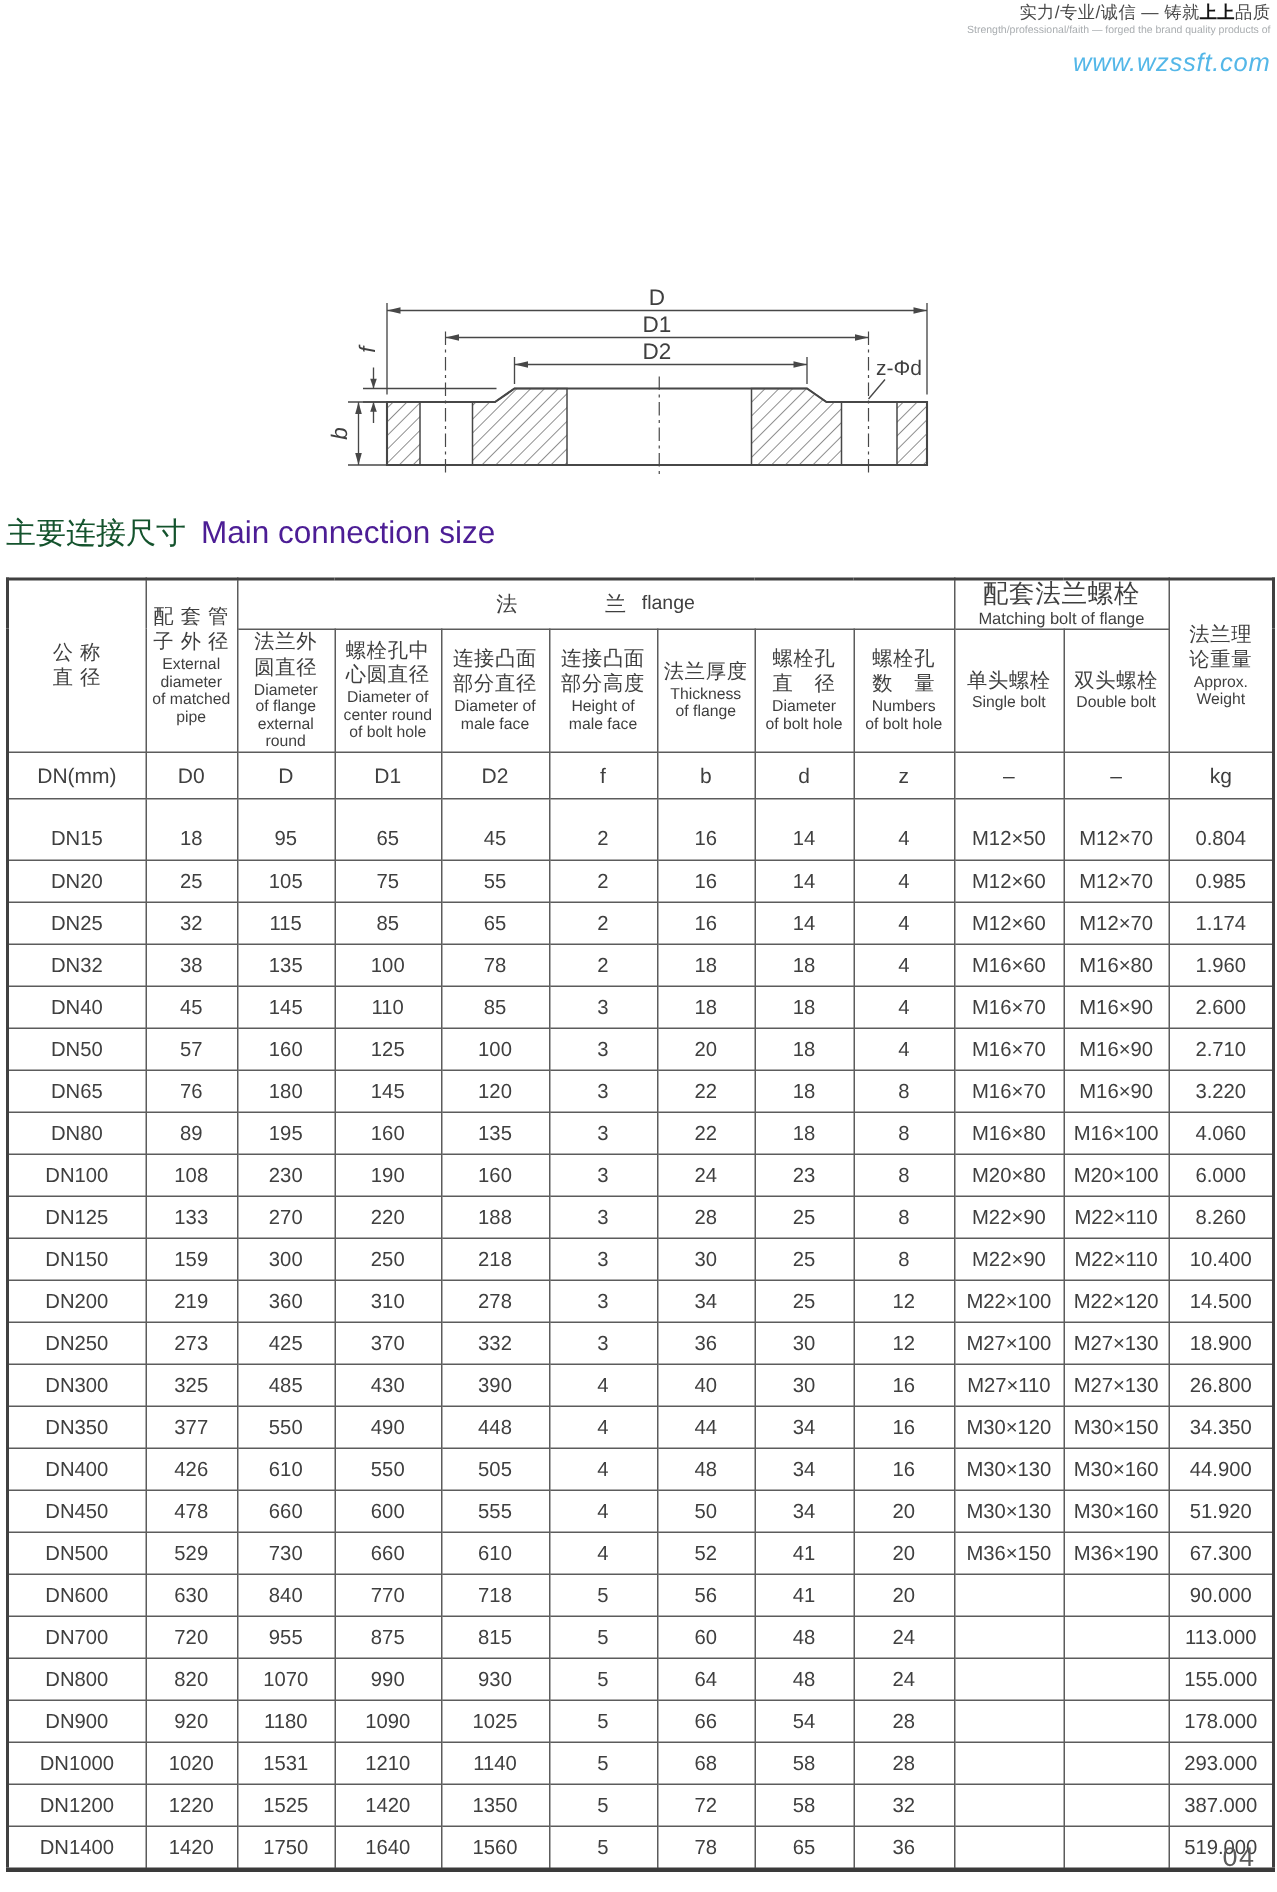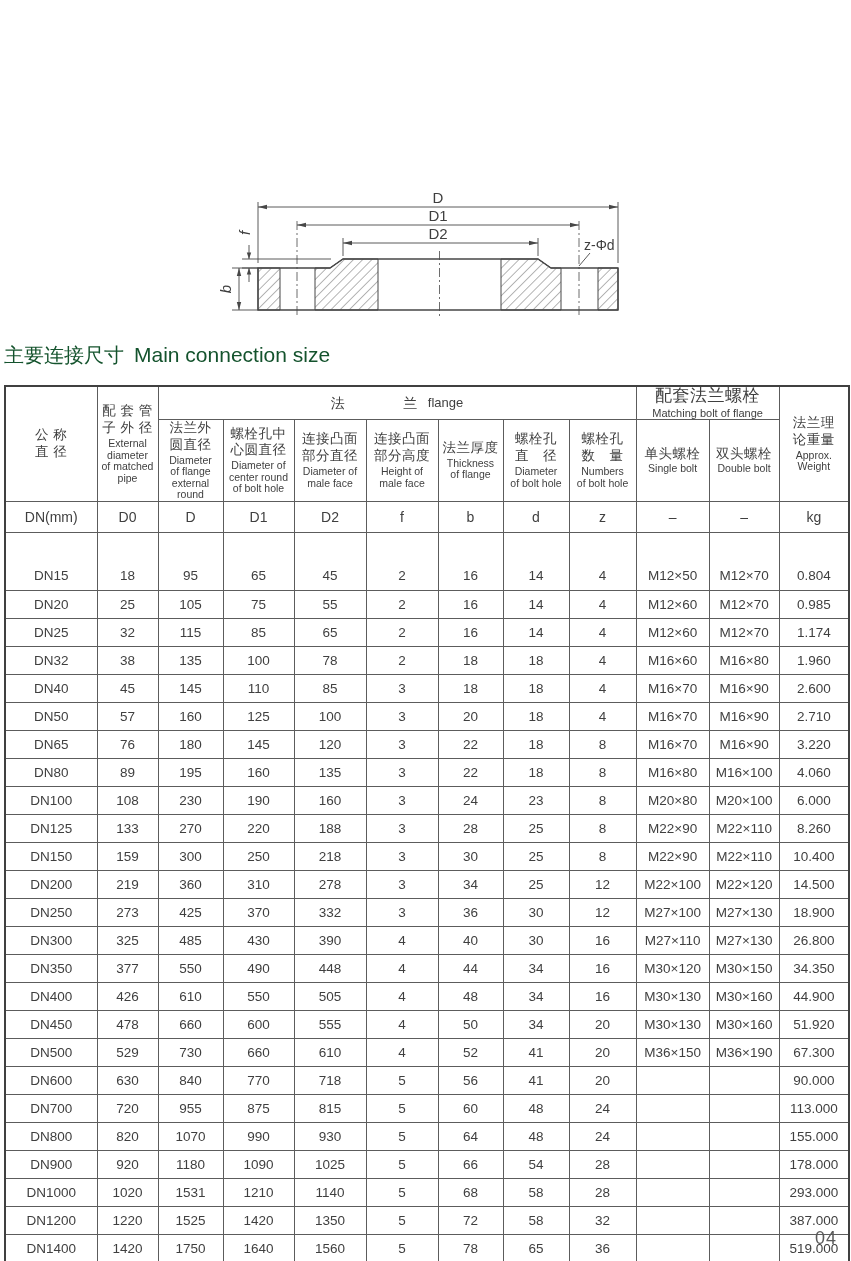--- a/index.html
+++ b/index.html
@@ -18,48 +18,53 @@
          color:#3c3c3c;letter-spacing:.5px;}
   .subtitle{position:absolute;left:4px;top:80px;margin:0;font-size:22px;font-weight:normal;
             color:#3c3c3c;letter-spacing:.4px;}
 
   
   .diagram{position:absolute;left:218px;top:183px;}
 
   
   .section{position:absolute;left:4px;top:342px;}
   .sh-zh{font-size:20px;color:#14532d;margin-top:13px;}
-  .sh-en{font-size:21px;color:#14532d;margin-left:10px;}
+  .sh-en{font-size:21px;color:#4c1d95;margin-left:10px;}
 
   
   table.dim{position:absolute;left:4px;top:385px;width:844px;border-collapse:collapse;
             table-layout:fixed;border:2px solid #404040;border-bottom:3px solid #3a3a3a;}
   table.dim th,table.dim td{border:1px solid #5c5c5c;text-align:center;vertical-align:middle;
             padding:0;font-weight:normal;color:#3f3f3f;overflow:hidden;}
   tr.r1{height:25px;}
   tr.r2{height:70px;}
   tr.units{height:31px;}
   tr.units td{font-size:14px;}
   .zh{font-size:13.5px;white-space:pre-line;line-height:1.25;letter-spacing:.5px;}
   .en{font-size:10.5px;white-space:pre-line;line-height:1.1;margin-top:1px;letter-spacing:0;}
   .grp .zh,.grp .en{display:inline;white-space:pre;}
   .grp .zh{font-size:14px;}
   .grp .en{font-size:13px;margin-left:10px;vertical-align:1px;}
   .grp2 .zh{font-size:17px;line-height:1.1;}
   .grp2 .en{font-size:11px;}
   tbody td{height:27px;font-size:13.5px;}
-  tbody tr.first td{padding-top:29px;height:28px;}
+  tbody tr.first td{padding-top:12px;height:28px;}
 
   .pagenum{position:absolute;right:14px;top:1228px;font-size:18px;color:#5a5a5a;letter-spacing:1px;}
 </style>
 </head>
 <body>
 
 <div class="page">
 
+  <div class="tagline">
+    <div class="tl1"><span>实力/专业/诚信 — 铸就</span><span class="bold">上上</span><span>品质</span></div>
+    <div class="tl2">Strength/professional/faith — forged the brand quality products of</div>
+    <div class="tl3">www.wzssft.com</div>
+  </div>
 
 
   <svg class="diagram" width="440" height="140" viewBox="0 0 440 140">
     <defs>
       <pattern id="hatch" width="6.5" height="6.5" patternUnits="userSpaceOnUse" patternTransform="rotate(45)">
         <line x1="0" y1="0" x2="0" y2="6.5" stroke="#5a5a5a" stroke-width="0.9"></line>
       </pattern>
     </defs>
     <g stroke="#474747" fill="none">
 

